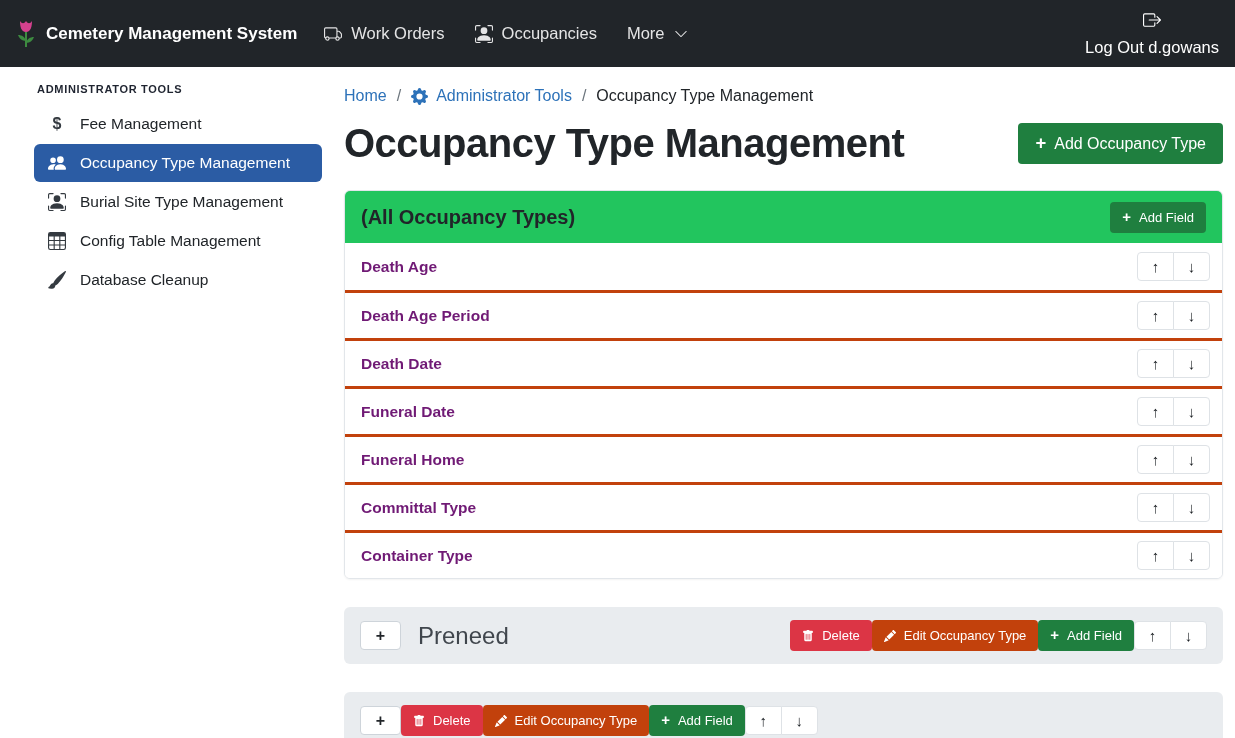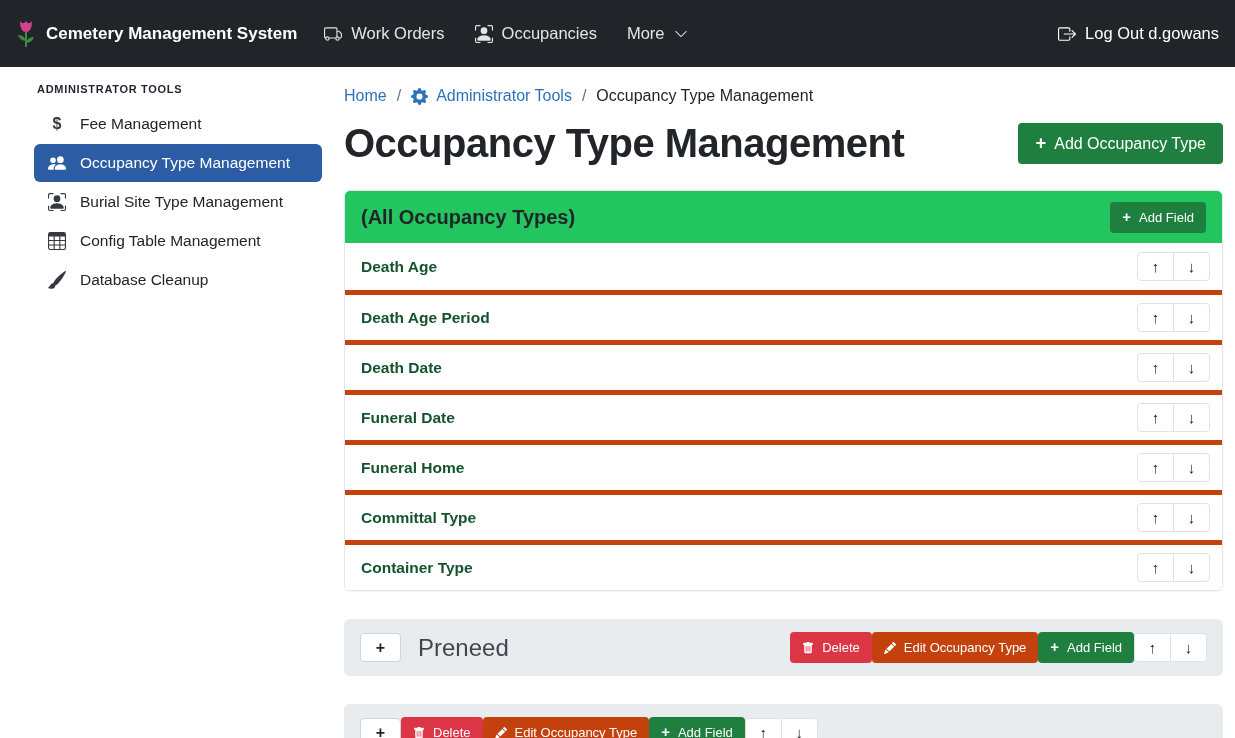--- a/index.html
+++ b/index.html
@@ -17,21 +17,21 @@
     padding:0 16px; color:#fff;
   }
   .brand { display:flex; align-items:center; gap:10px; font-size:17px; font-weight:700; white-space:nowrap; cursor:pointer; }
   .nav-links { display:flex; align-items:center; margin-left:12px; }
   .nav-link {
     display:flex; align-items:center; gap:9px; color:rgba(255,255,255,.88);
     font-size:16.5px; padding:8px 15px; cursor:pointer; text-decoration:none;
   }
   .logout {
     margin-left:auto; display:flex; align-items:center; gap:9px; color:#fff;
-    font-size:16.5px; cursor:pointer; text-decoration:none;
+    font-size:16.5px; cursor:pointer; text-decoration:none;flex-direction:column;
   }
 
   
   .layout { display:flex; height:724px;margin-left:24px; }
   .sidebar { flex:0 0 308px; width:308px; padding-top:8px; background:#fff; }
   .sidebar-header {
     padding:8px 13px 9px; font-size:11px; font-weight:600; letter-spacing:.7px;
     text-transform:uppercase; color:#1f2430;
   }
   .side-item {
@@ -72,23 +72,23 @@
     margin-top:24px; border:1px solid #e2e6ea; border-radius:6px; overflow:hidden;
     box-shadow:0 1px 2px rgba(0,0,0,.05);
   }
   .card-header {
     background:#22c55e; padding:10px 16px; min-height:52px;
     display:flex; justify-content:space-between; align-items:center;
   }
   .card-title { font-size:20px; font-weight:600; color:#212529; }
   .field-row {
     display:flex; justify-content:space-between; align-items:center;
-    padding:8px 12px 8px 16px; min-height:47px; background:#fff; border-top:5px solid #c2410c;
-  }
-  .field-link { color:#14532d; font-weight:700; font-size:15.5px; text-decoration:none; cursor:pointer; }
+    padding:8px 12px 8px 16px; min-height:47px; background:#fff; border-top:3px solid #c2410c;
+  }
+  .field-link { color:#701a75; font-weight:700; font-size:15.5px; text-decoration:none; cursor:pointer; }
 
   .arrow-group { display:inline-flex; }
   .arrow-btn {
     width:37px; height:29px; background:#fff; border:1px solid #dee2e6; color:#212529;
     font-size:15px; cursor:pointer; display:flex; align-items:center; justify-content:center;
     font-family:inherit;
   }
   .arrow-btn.up { border-radius:4px 0 0 4px; }
   .arrow-btn.down { border-radius:0 4px 4px 0; margin-left:-1px; }
 

